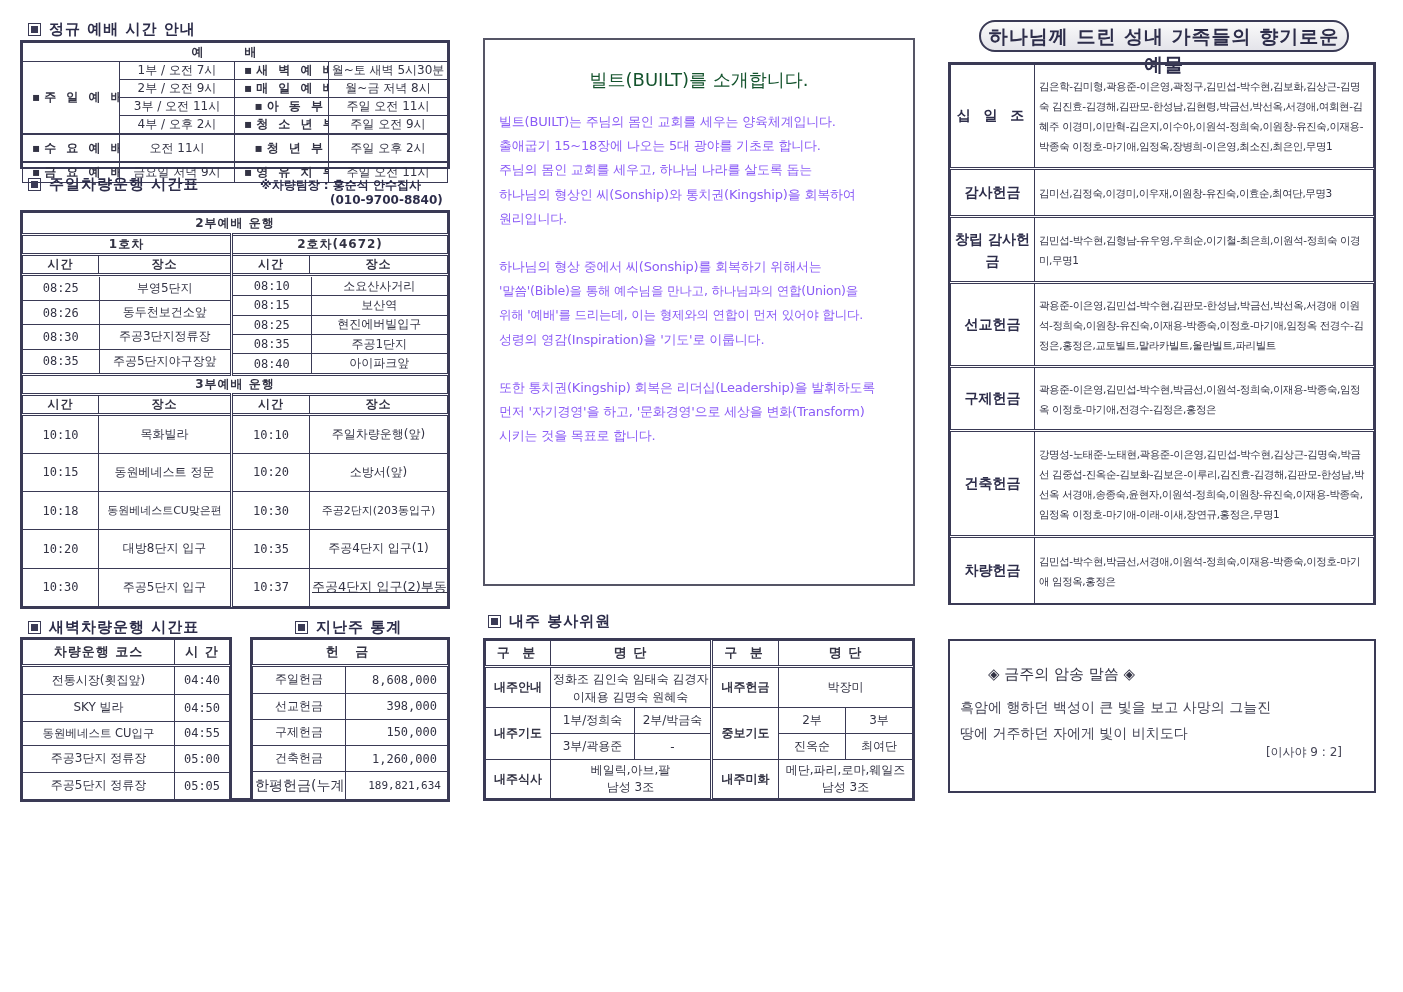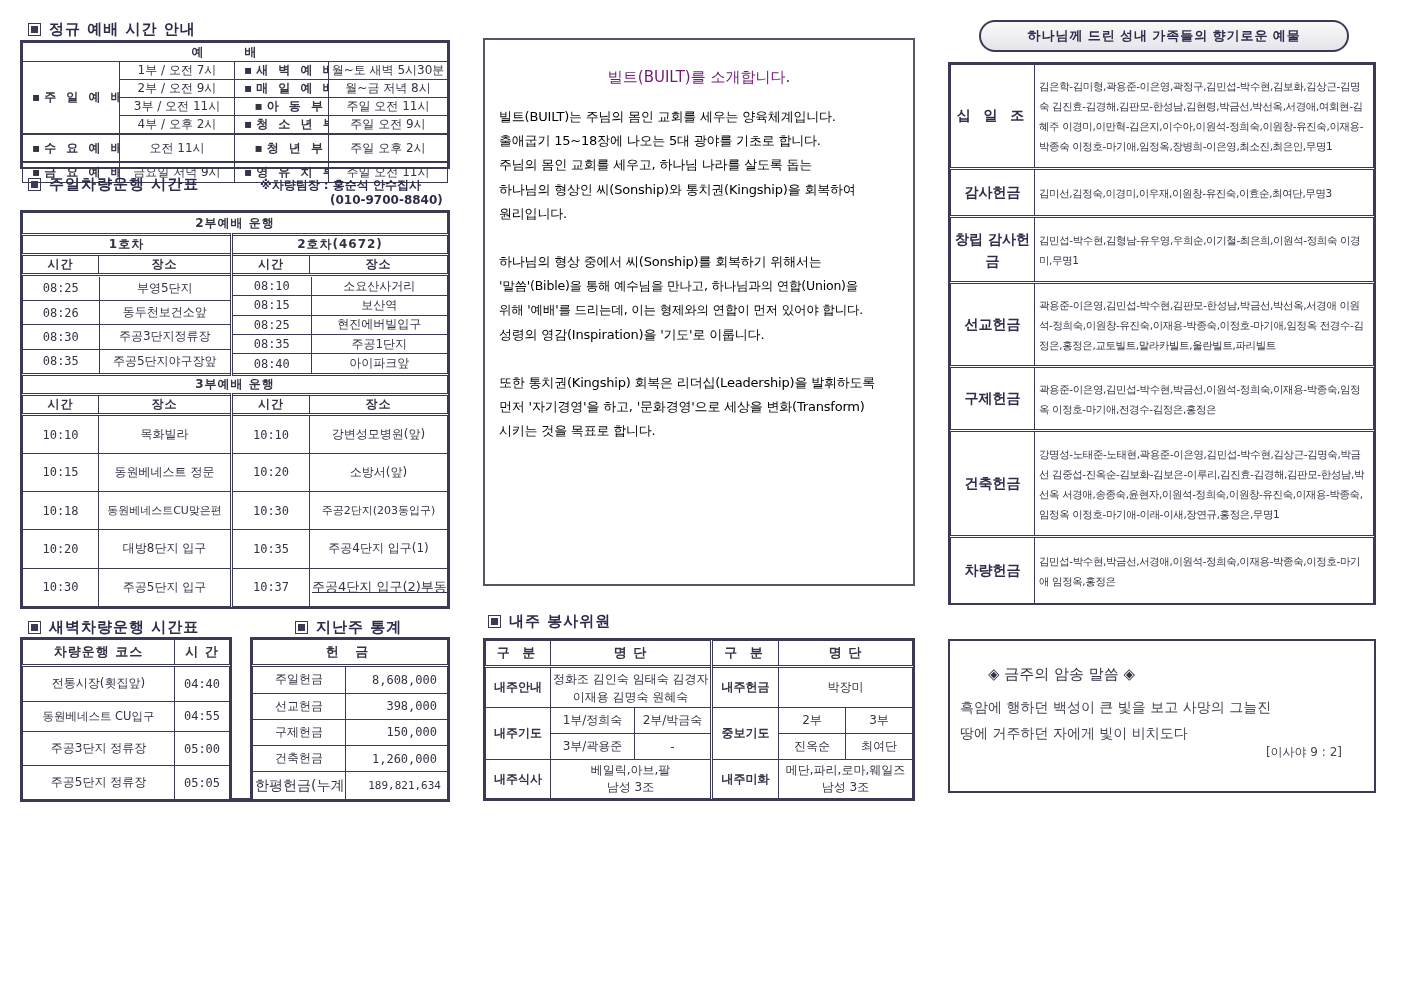--- a/index.html
+++ b/index.html
@@ -13,26 +13,26 @@
   td, th { border: 1px solid #3a3a55; text-align: center; font-weight: normal; font-size: 12px; color: #333344; padding: 0 2px; white-space: nowrap; overflow: hidden; }
   .outer { border: 2.5px solid #3a3a55; }
   .hdr-bold { font-weight: bold; letter-spacing: 1px; }
   .dbl-bottom { border-bottom: 3px double #3a3a55; }
   .dbl-right { border-right: 3px double #3a3a55; }
   .lbl-bold { font-weight: bold; letter-spacing: 3px; text-align: right; padding-left: 9px; margin-top: 44px; }
   .sq::before { content: "▪"; margin-right: 1px; }
   .mono { font-family: "DejaVu Sans Mono", monospace; font-size: 12px; }
   .right { text-align: right; padding-right: 10px; }
   .intro-box { border: 2px solid #555566; background: #fff; padding: 0 14px; }
-  .intro-box p { font-size: 13px; line-height: 24.2px; color: #000000; white-space: nowrap; letter-spacing: -0.2px; }
+  .intro-box p { font-size: 13px; line-height: 24.2px; color: #8b5cf6; white-space: nowrap; letter-spacing: -0.2px; }
   .gap { height: 24px; }
   .offering td.cat { font-weight: bold; font-size: 14px; color: #2d2d4a; }
   .offering td.names { text-align: left; font-size: 10.5px; line-height: 20px; white-space: normal; padding: 6px 4px; letter-spacing: -0.4px; }
   .offering tr { border-bottom: 3px double #3a3a55; }
-  .banner { border: 2px solid #3a3a55; border-radius: 16px; background: linear-gradient(#fafafa, #e4e4ea); text-align: center; font-weight: bold; font-size: 13px; color: #2d2d4a; letter-spacing: 1px; line-height: 28px; font-family: Liberation Serif, serif; }
+  .banner { border: 2px solid #3a3a55; border-radius: 16px; background: linear-gradient(#fafafa, #e4e4ea); text-align: center; font-weight: bold; font-size: 19px; color: #2d2d4a; letter-spacing: 1px; line-height: 28px; }
   .verse-box { border: 2.5px solid #3a3a55; padding: 0 10px; }
 </style>
 </head>
 <body>
 
 <div class="abs sec-title" style="left:28px;top:20px;">
   <span class="chk"></span>
   <span>정규 예배 시간 안내</span>
 </div>
 
@@ -179,21 +179,21 @@
     <tr style="height:20px;" class="dbl-bottom">
       <td class="hdr-bold">시간</td>
       <td class="hdr-bold dbl-right">장소</td>
       <td class="hdr-bold">시간</td>
       <td class="hdr-bold">장소</td>
     </tr>
     <tr style="height:38px;">
       <td class="mono">10:10</td>
       <td class="dbl-right">목화빌라</td>
       <td class="mono">10:10</td>
-      <td>강변성모병원(앞)</td>
+      <td>주일차량운행(앞)</td>
     </tr>
     <tr style="height:38px;">
       <td class="mono">10:15</td>
       <td class="dbl-right">동원베네스트 정문</td>
       <td class="mono">10:20</td>
       <td>소방서(앞)</td>
     </tr>
     <tr style="height:38px;">
       <td class="mono">10:18</td>
       <td class="dbl-right" style="font-size:11px;">동원베네스트CU맞은편</td>
@@ -229,20 +229,24 @@
     <tbody>
         <tr style="height:26px;" class="dbl-bottom">
       <td class="hdr-bold" style="font-size:13px;">차량운행 코스</td>
       <td class="hdr-bold" style="font-size:13px;">시 간</td>
     </tr>
     <tr>
           <td>전통시장(횟집앞)</td>
           <td class="mono">04:40</td>
         </tr>
     <tr>
+          <td>SKY 빌라</td>
+          <td class="mono">04:50</td>
+        </tr>
+    <tr>
           <td style="font-size:11.5px;">동원베네스트 CU입구</td>
           <td class="mono">04:55</td>
         </tr>
     <tr>
           <td>주공3단지 정류장</td>
           <td class="mono">05:00</td>
         </tr>
     <tr>
           <td>주공5단지 정류장</td>
           <td class="mono">05:05</td>
@@ -284,21 +288,21 @@
         </tr>
     <tr>
           <td style="font-size:14px;">한평헌금(누계)</td>
           <td class="mono right" style="font-size:11px;padding-right:6px;">189,821,634</td>
         </tr>
   </tbody>
     </table>
 </div>
 
 <div class="abs intro-box" style="left:483px;top:38px;width:432px;height:548px;">
-  <div style="text-align:center;font-size:15px;margin-top:28px;margin-bottom:18px;color:#701a75;">빌트(BUILT)를 소개합니다.</div>
+  <div style="text-align:center;font-size:18px;margin-top:28px;margin-bottom:18px;color:#14532d;">빌트(BUILT)를 소개합니다.</div>
   <div>
     <p>빌트(BUILT)는 주님의 몸인 교회를 세우는 양육체계입니다.</p>
     <p>출애굽기 15~18장에 나오는 5대 광야를 기초로 합니다.</p>
     <p>주님의 몸인 교회를 세우고, 하나님 나라를 살도록 돕는</p>
     <p>하나님의 형상인 씨(Sonship)와 통치권(Kingship)을 회복하여</p>
     <p>원리입니다.</p>
   </div>
   <div class="gap"></div>
   <div>
     <p>하나님의 형상 중에서 씨(Sonship)를 회복하기 위해서는</p>

